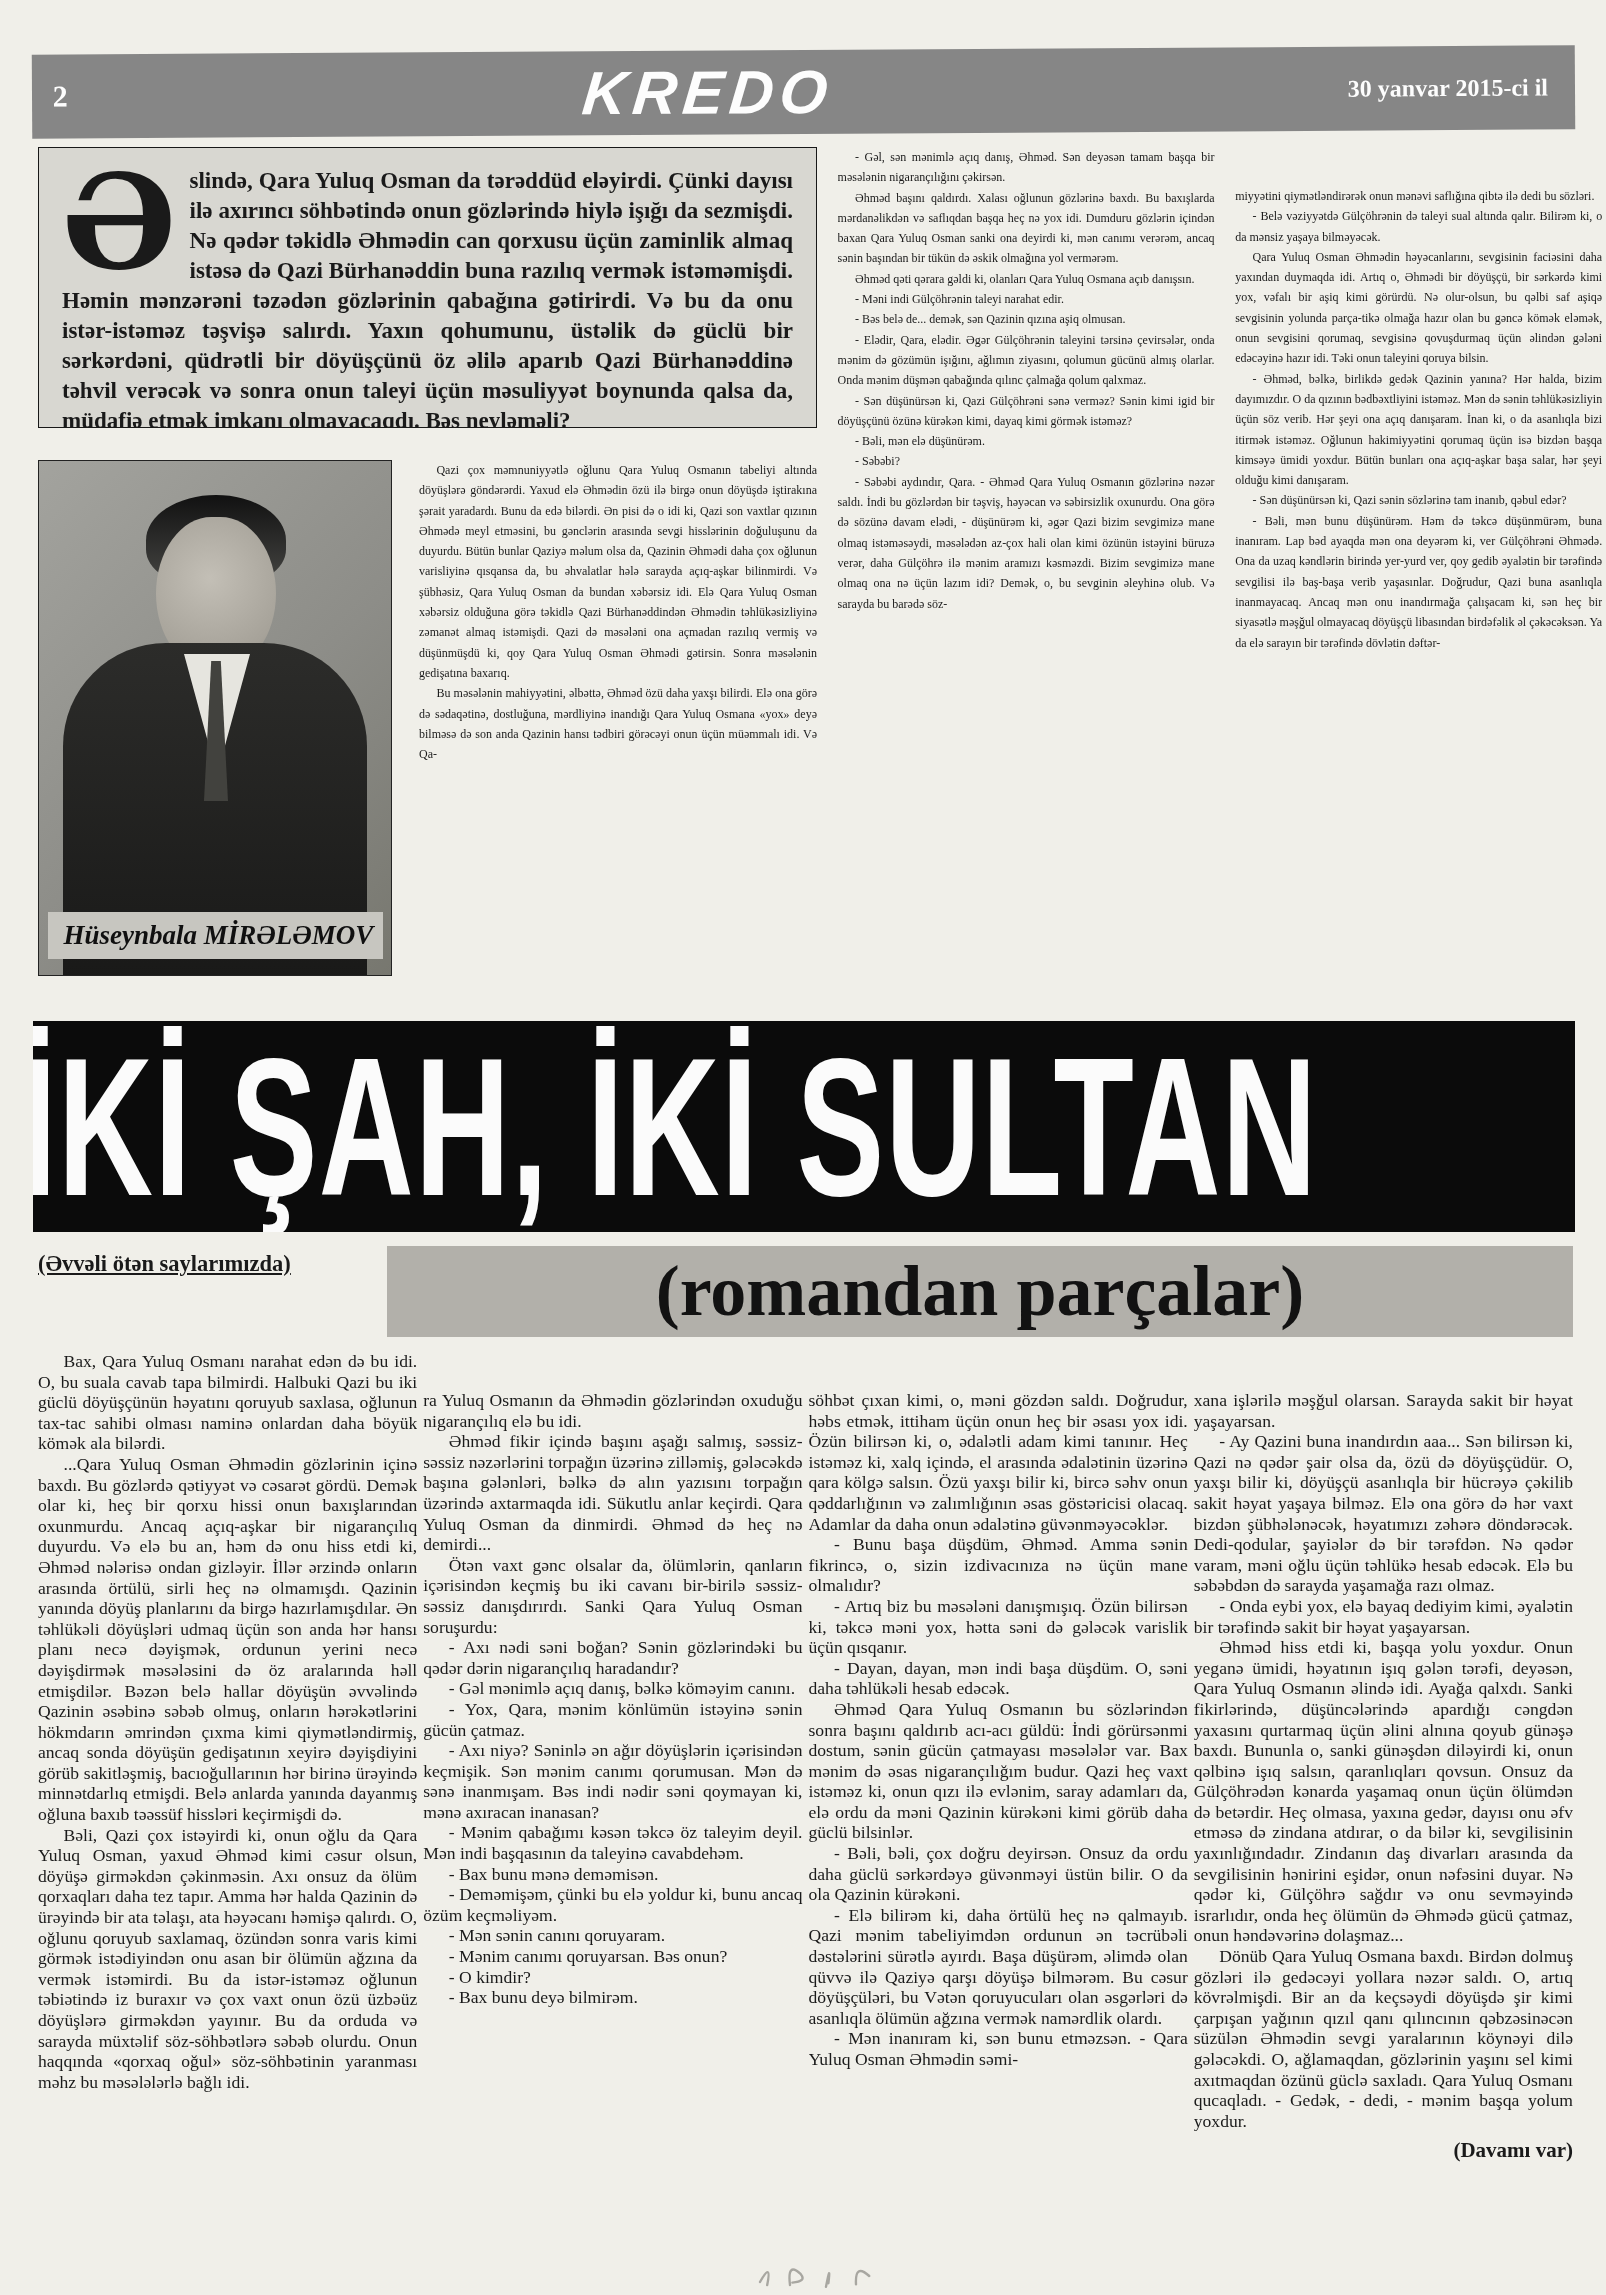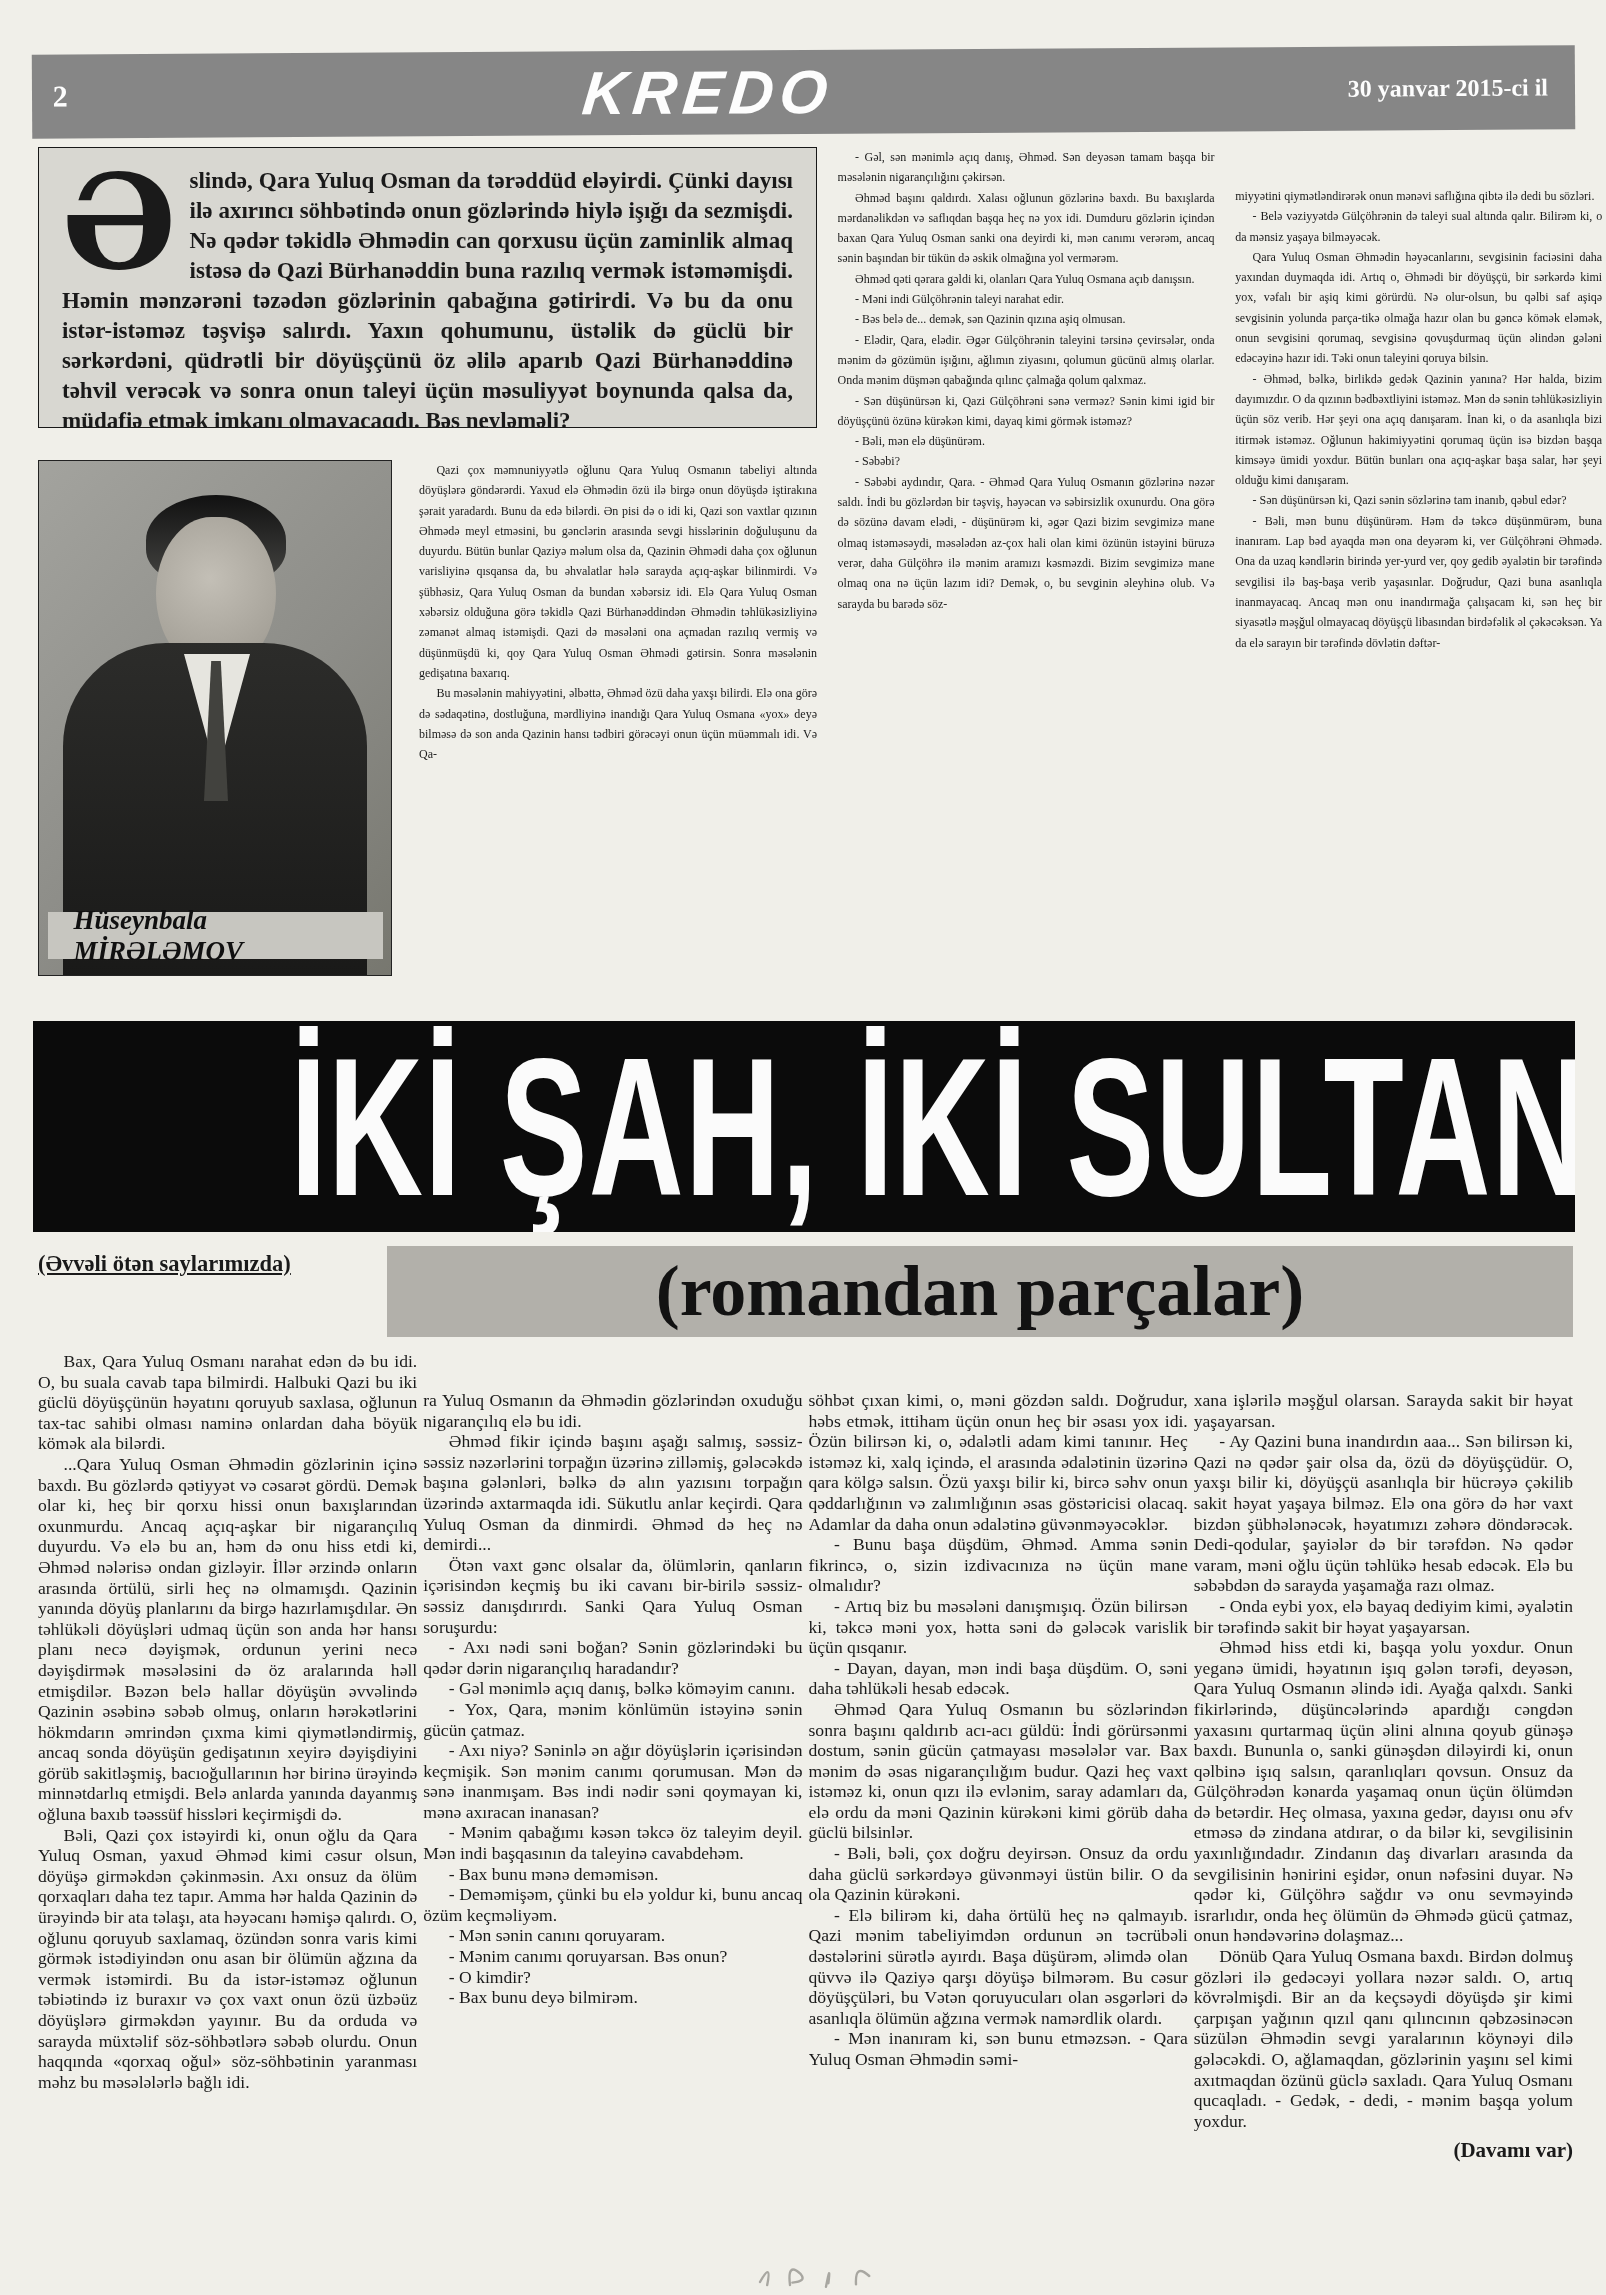--- a/index.html
+++ b/index.html
@@ -26,31 +26,31 @@
            background:linear-gradient(180deg,#111 0%,#3c3c3a 80%);}
   .ph-head{position:absolute;left:117px;top:56px;width:120px;height:153px;border-radius:48%/52%;
            background:radial-gradient(circle at 45% 40%,#c3bfb6,#a6a299 70%,#8e8a82);}
   .ph-suit{position:absolute;left:24px;top:182px;width:304px;height:340px;
            background:linear-gradient(180deg,#2c2c2a,#191918);border-radius:103px 103px 0 0;}
   .ph-shirt{position:absolute;left:145px;top:193px;width:66px;height:121px;background:#e6e5df;
            clip-path:polygon(0 0,100% 0,50% 100%);}
   .ph-tie{position:absolute;left:165px;top:200px;width:24px;height:140px;background:#42423e;
            clip-path:polygon(30% 0,70% 0,100% 100%,0 100%);}
   .photo-caption{position:absolute;left:8.5px;right:8.5px;bottom:16px;height:47px;background:#c7c6c0;
-           display:flex;align-items:center;padding-left:26px;font-style:italic;font-weight:bold;
+           display:flex;align-items:center;padding-left:16px;font-style:italic;font-weight:bold;
            font-size:27px;color:#101010;}
   .tcol{font-size:12px;line-height:20.3px;text-align:justify;overflow:hidden;}
   .tcol2{width:400px;height:559px;}
   .tcol3{width:377px;flex:none;height:862px;}
   .tcol4{width:367px;flex:none;height:862px;}
   .para{margin:0;text-indent:1.45em;}
   .cont p:first-child{text-indent:0;margin-top:39px;}
   
   .headline-band{position:absolute;top:1021px;left:33px;width:1542px;height:211px;background:#0b0b0b;
-           display:flex;align-items:center;justify-content:flex-end;overflow:hidden;}
+           display:flex;align-items:center;justify-content:flex-start;overflow:hidden;}
   .headline-text{color:#fbfbfb;font-family:"Liberation Sans",sans-serif;font-weight:bold;font-size:129px;
            white-space:nowrap;transform:scale(1.02,1.52);letter-spacing:1.2px;}
   
   .subtitle-row{position:absolute;top:1246px;left:38px;width:1535px;height:91px;display:flex;}
   .cont-note{width:349px;flex:none;display:flex;align-items:flex-start;font-weight:bold;font-size:22.5px;
            text-decoration:underline;padding-top:4.9px;}
   .subtitle-band{flex:1;background:#b2b0aa;display:flex;align-items:center;justify-content:center;
            font-weight:bold;font-size:72px;color:#121212;font-family:"Liberation Serif",serif;}
   
   .bottom-section{position:absolute;top:1351px;left:38px;width:1535px;height:914px;display:flex;gap:6px;}

